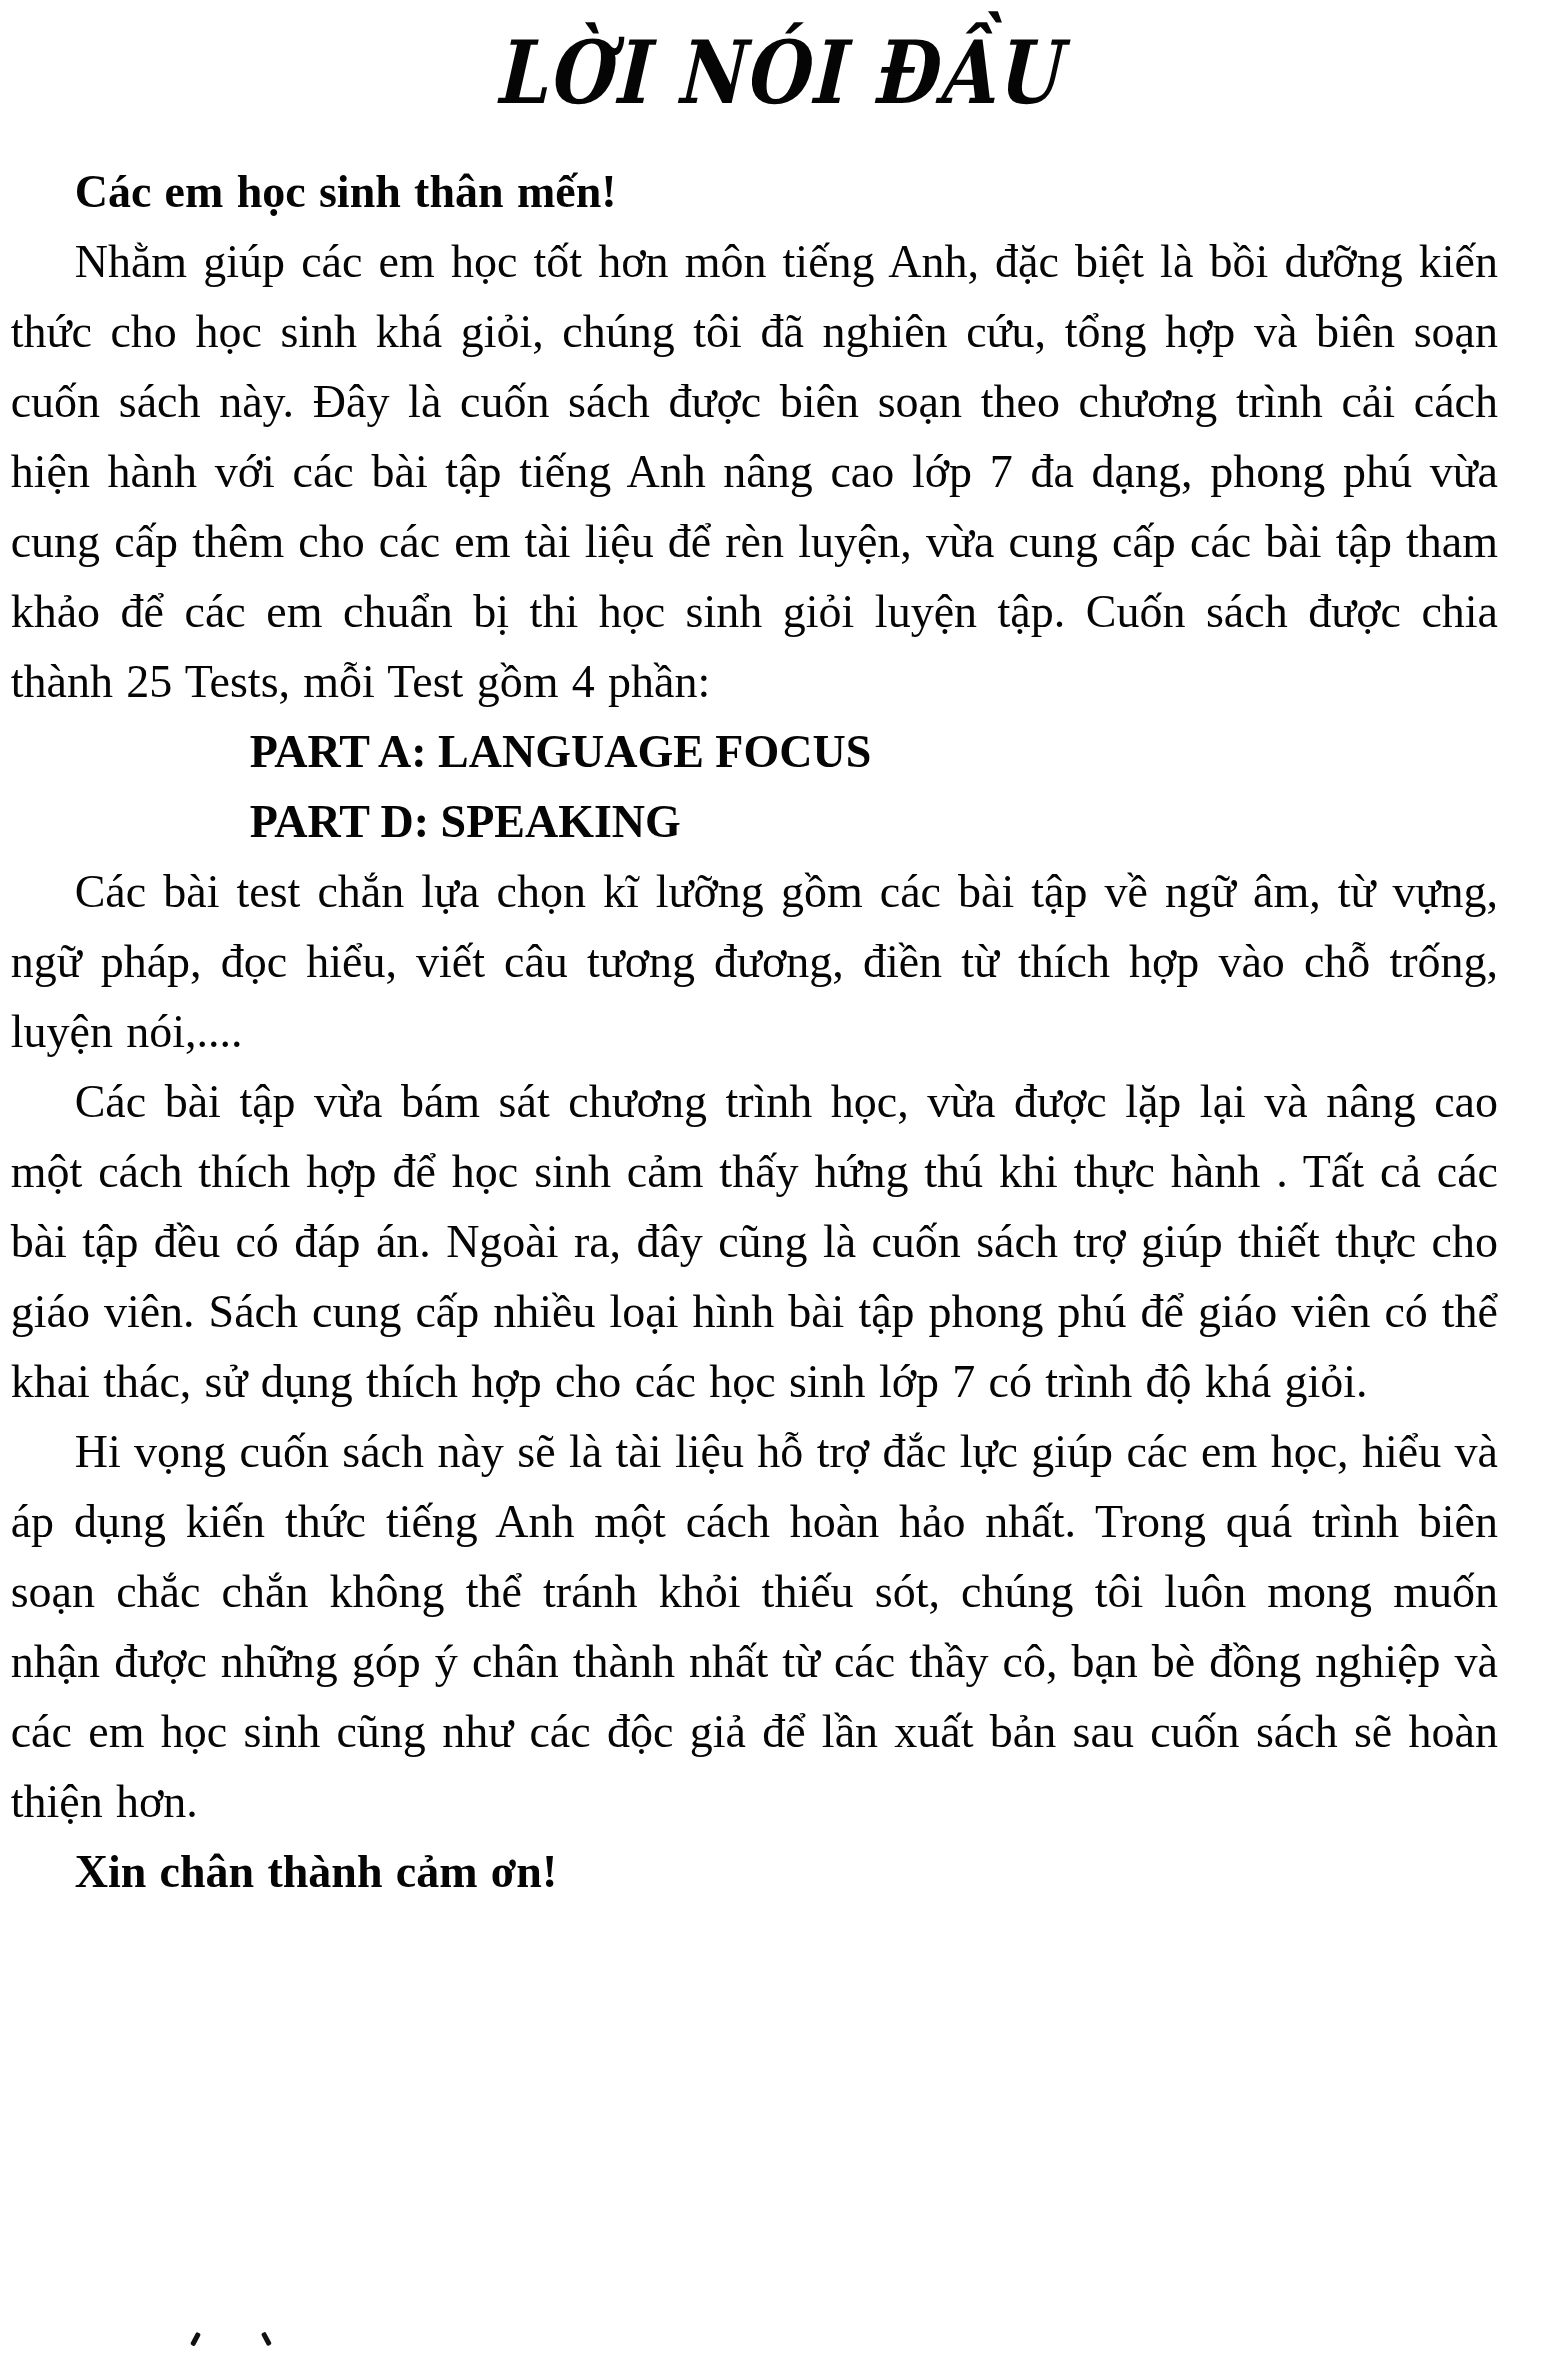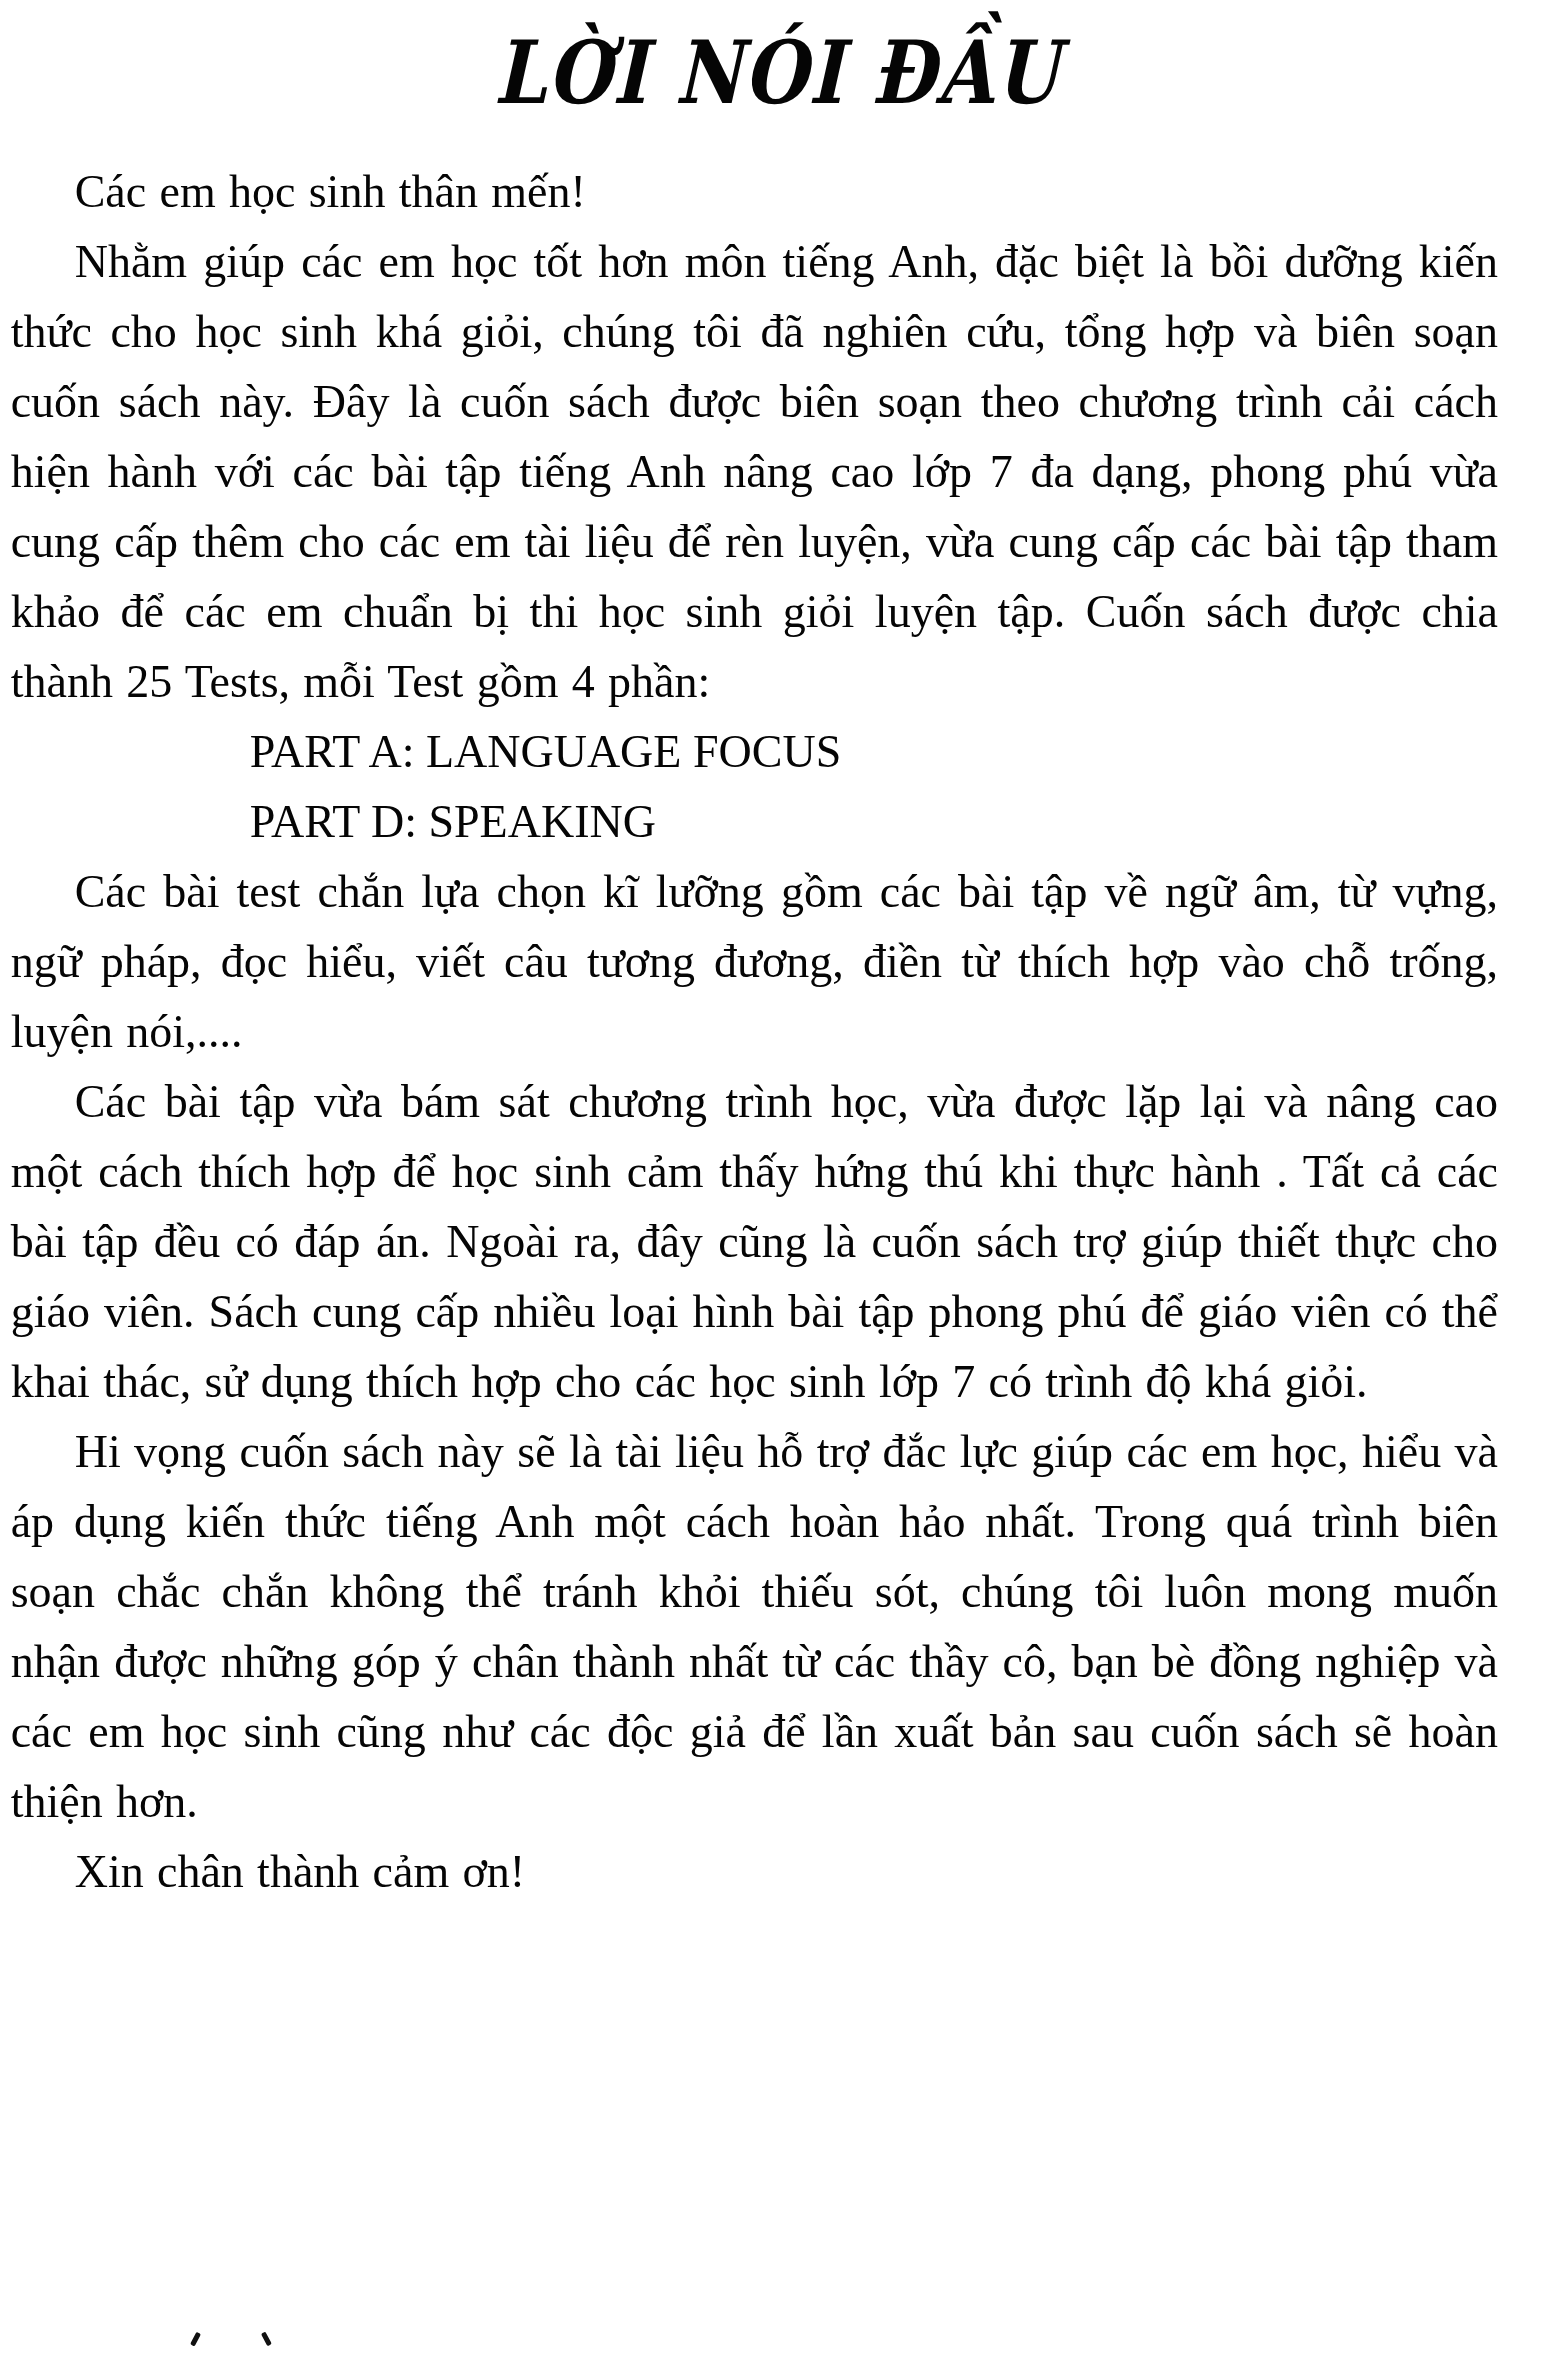--- a/index.html
+++ b/index.html
@@ -39,26 +39,27 @@
   .para {
     margin: 0;
     font-size: 46px;
     line-height: 70px;
     text-align: justify;
     text-indent: 64px;
     word-spacing: 1.8px;
   }
   .para.no-justify {
     text-align: left;
+    font-weight: bold;
   }
   .part-line {
     margin: 0;
     font-size: 46px;
     line-height: 70px;
-    font-weight: 400;
+    font-weight: 700;
     padding-left: 239px;
     text-align: left;
   }
   .cutoff-artifact {
     position: absolute;
     bottom: 3.6px;
     left: 0;
     width: 100%;
     height: 18px;
     pointer-events: none;

